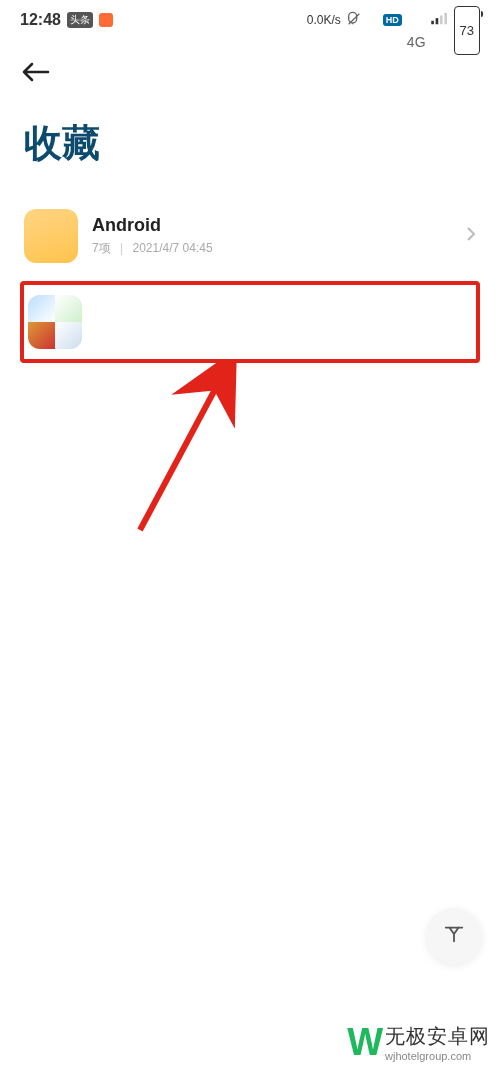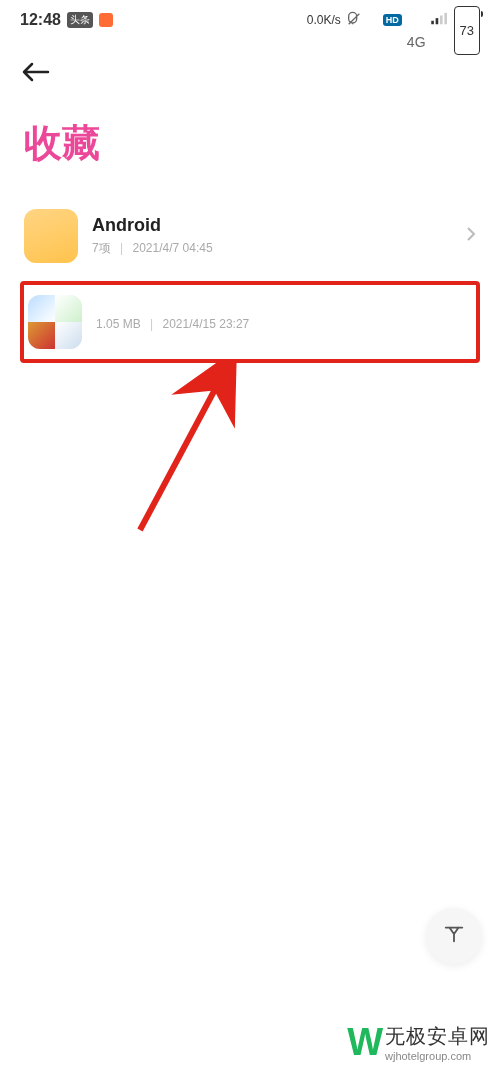--- a/index.html
+++ b/index.html
@@ -9,21 +9,21 @@
     .status-time { font-weight: 600; }
     .status-app-badge-1 { background: #555; color: #fff; font-size: 10px; padding: 1px 3px; border-radius: 3px; }
     .status-app-badge-2 { background: #ff6b35; width: 14px; height: 14px; border-radius: 3px; }
     .status-right { display: flex; align-items: center; gap: 5px; font-size: 12px; }
     .status-speed { font-size: 12px; }
     .status-hd { background: #0369a1; color: #fff; font-size: 9px; padding: 1px 3px; border-radius: 3px; font-weight: bold; margin-left: 16px; }
     .status-battery { border: 1.5px solid #333; border-radius: 4px; padding: 16px 5px; font-size: 13px; position: relative; margin-top: 20px; }
     .status-battery::after { content: ""; position: absolute; right: -4px; top: 4px; width: 2px; height: 6px; background: #333; border-radius: 0 2px 2px 0; }
     .nav-bar { padding: 20px 20px 10px 20px; }
     .back-icon svg { width: 30px; height: 24px; }
-    .title { font-size: 38px; font-weight: 600; padding: 20px 24px 30px 24px; color: #ec4899; }
+    .title { font-size: 38px; font-weight: 600; padding: 20px 24px 30px 24px; color: #0c4a6e; }
     .list { padding: 0 20px; }
     .list-item { display: flex; align-items: center; padding: 10px 4px; position: relative; }
     .item-icon { width: 54px; height: 54px; border-radius: 12px; flex-shrink: 0; }
     .folder-icon { background: linear-gradient(160deg, #ffd583, #ffc34d); position: relative; }
     .thumb-icon { background: #eee; display: flex; flex-wrap: wrap; overflow: hidden; }
     .thumb-cell { width: 50%; height: 50%; }
     .tc1 { background: linear-gradient(135deg,#bdf,#fff); }
     .tc2 { background: linear-gradient(135deg,#fff,#cef0cc); }
     .tc3 { background: linear-gradient(135deg,#d93,#c33); }
     .tc4 { background: linear-gradient(135deg,#fff,#cde); }
@@ -106,25 +106,20 @@
 
   <div class="highlight-box">
     <div class="list-item" style="padding:4px 2px">
       <div class="item-icon thumb-icon">
         <div class="thumb-cell tc1"></div>
           <div class="thumb-cell tc2"></div>
           <div class="thumb-cell tc3"></div>
           <div class="thumb-cell tc4"></div>
       </div>
       <div class="item-body">
-        <div class="item-sub">
-          <span>1.05 MB</span>
-          <span class="sep">|</span>
-          <span>2021/4/15 23:27</span>
-        </div>
       </div>
     </div>
   </div>
 
 </div>
 
 <svg class="arrow-overlay" viewBox="0 0 140 180">
   <defs>
     <marker id="ah" markerWidth="12" markerHeight="12" refX="6" refY="6" orient="auto">
       <path d="M0,0 L12,6 L0,12 L4,6 Z" fill="#e2231a"></path>

